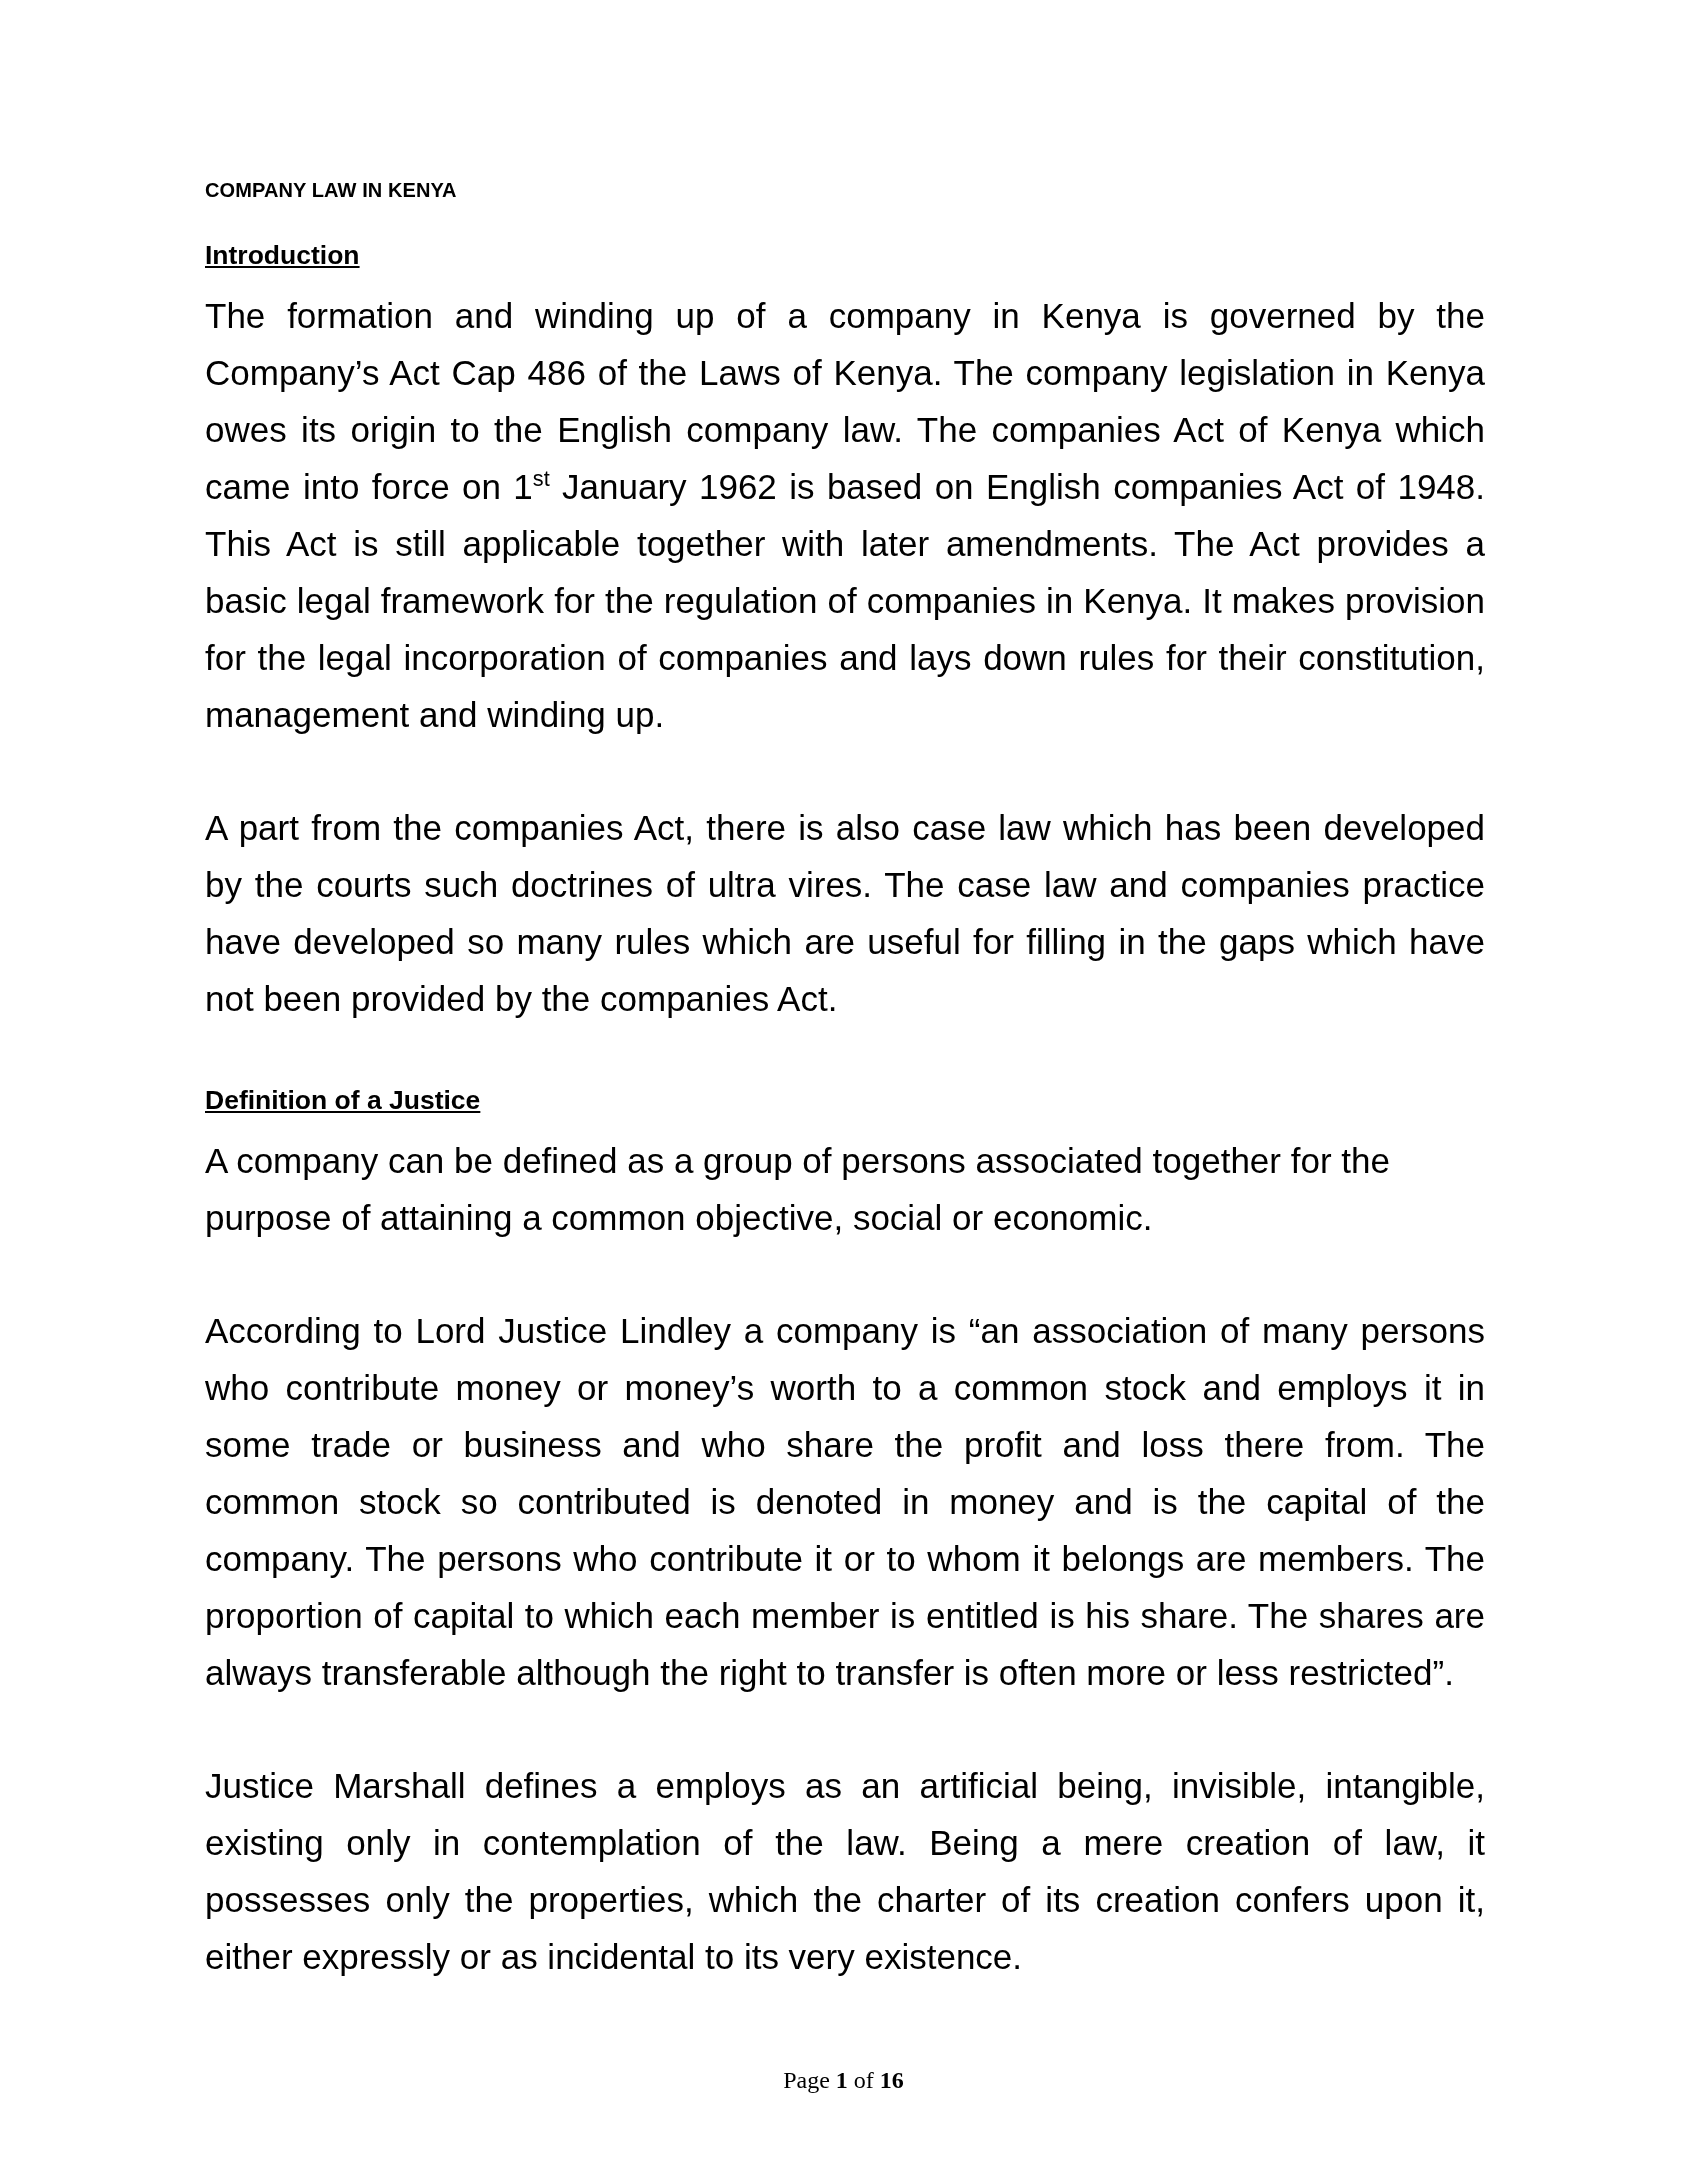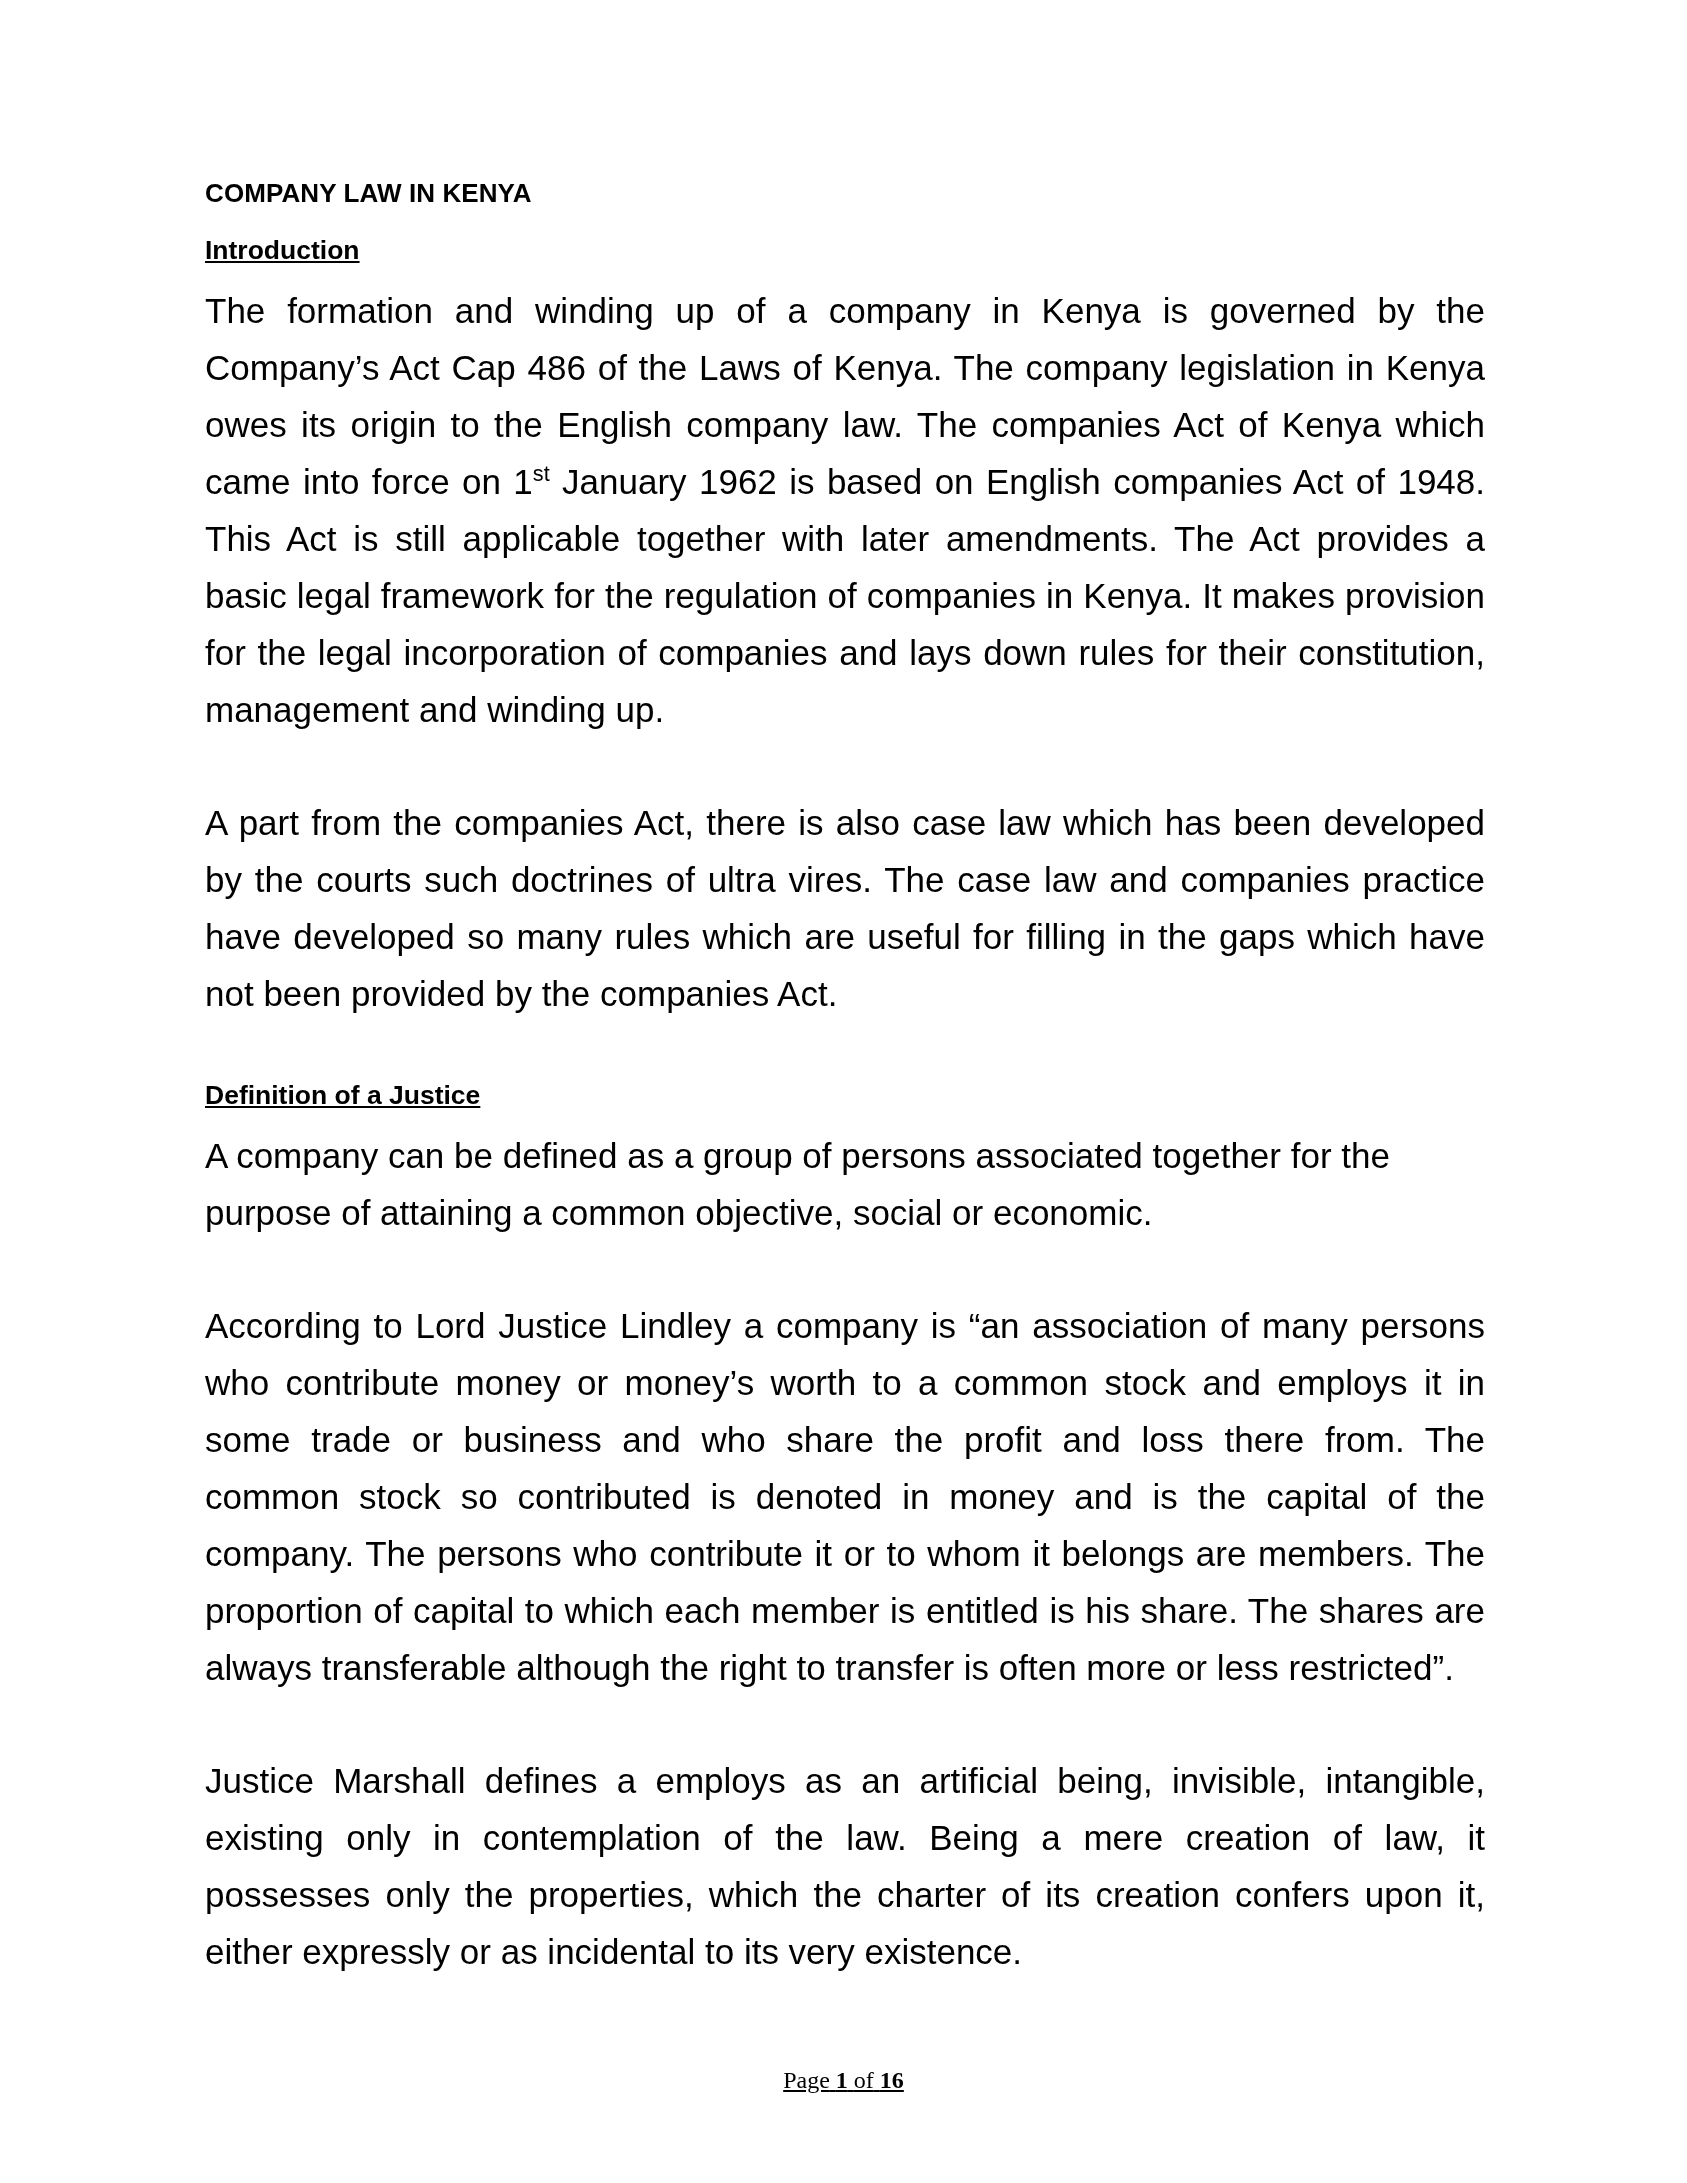--- a/index.html
+++ b/index.html
@@ -17,23 +17,23 @@
     height: 2183px;
     background: #ffffff;
     box-sizing: border-box;
     padding: 179px 198px 0 205px;
     overflow: hidden;
   }
   .doc-body {
     width: 1280px;
   }
   h1.doc-title {
-    font-size: 26px;
+    font-size: 20px;
     font-weight: bold;
-    margin: 0 0 24px 0;
+    margin: 0 0 36px 0;
     line-height: 1.15;
     letter-spacing: 0.1px;
   }
   h2.section-heading {
     font-size: 26.5px;
     font-weight: bold;
     margin: 0 0 14.6px 0;
     line-height: 1.3;
     text-decoration: underline;
   }
@@ -57,21 +57,20 @@
   }
   .footer {
     position: absolute;
     left: 0;
     right: 0;
     bottom: 89px;
     text-align: center;
     font-family: "Liberation Serif", serif;
     font-size: 24px;
     color: #000000;
-    text-decoration: underline;
   }
   .footer b {
     font-weight: bold;
   }
 </style>
 </head>
 <body>
 
 <div class="page">
   <div class="doc-body">

